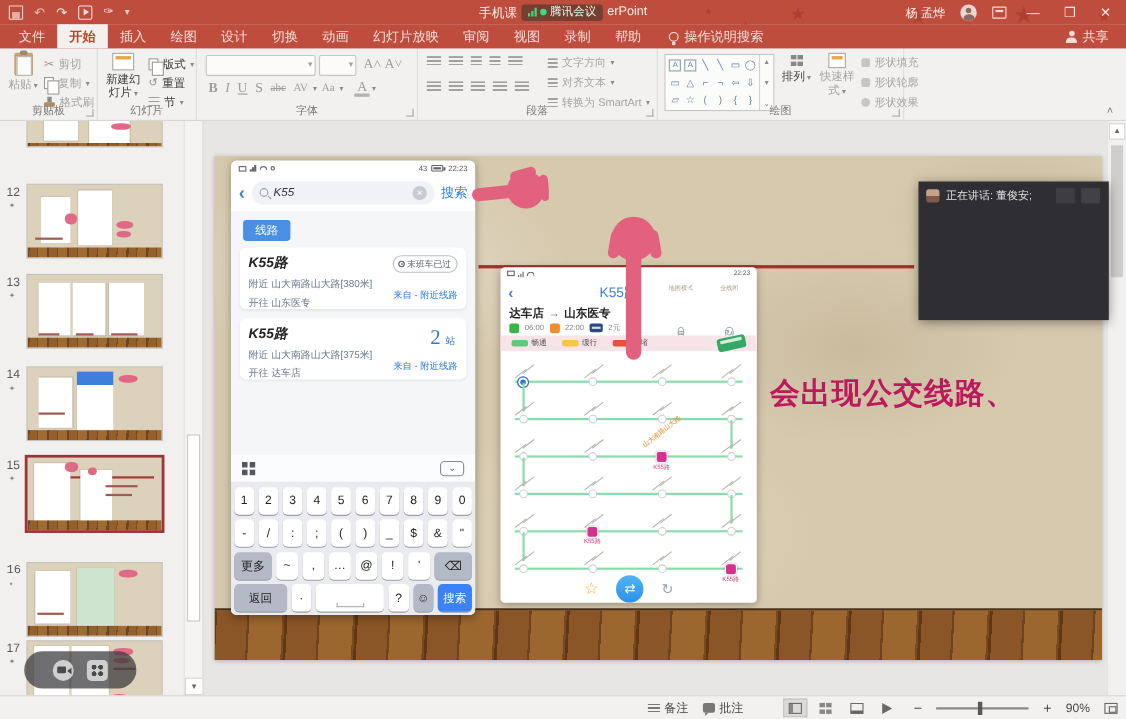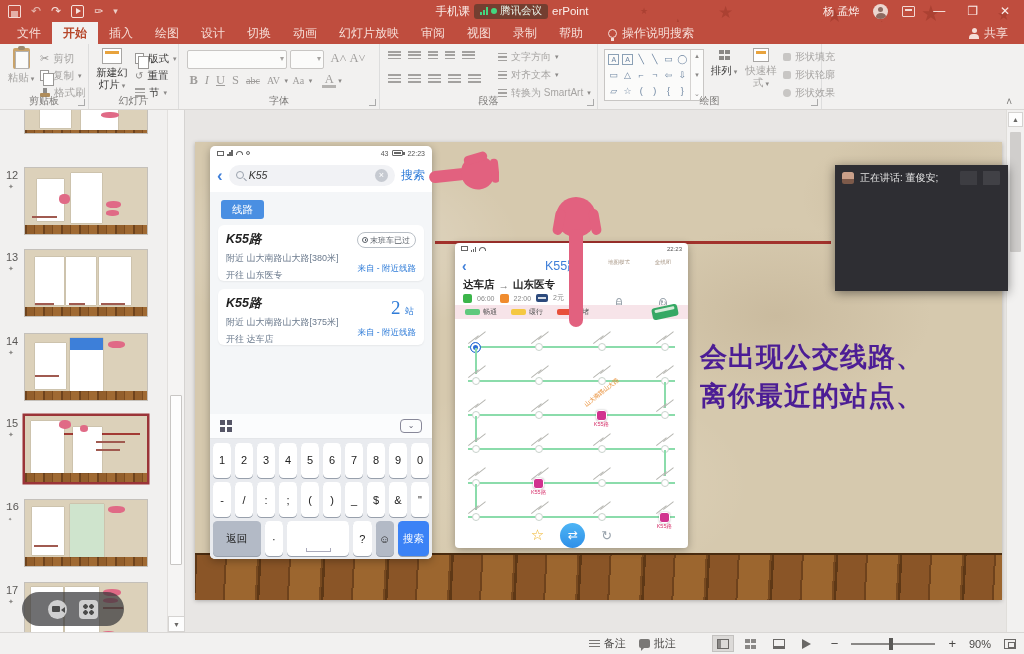--- a/index.html
+++ b/index.html
@@ -115,21 +115,21 @@
     background:#d6c9ae;}
   .parch{position:absolute;inset:0;background:
     radial-gradient(ellipse 300px 160px at 18% 22%,rgba(255,255,255,.30),transparent 60%),
     radial-gradient(ellipse 260px 150px at 72% 38%,rgba(140,115,80,.16),transparent 60%),
     radial-gradient(ellipse 320px 180px at 45% 75%,rgba(255,250,235,.22),transparent 60%),
     radial-gradient(ellipse 200px 120px at 90% 12%,rgba(130,105,70,.14),transparent 60%);}
   .wood{position:absolute;left:0;bottom:0;width:100%;height:47px;z-index:1;border-top:2px solid #4a2c10;
     background:repeating-linear-gradient(93deg,#5e3816 0 2.5px,#8a5527 2.5px 30px,#6e421c 30px 32px,#9c662f 32px 62px,#77491f 62px 64px);}
   .slidetitle{position:absolute;left:300px;top:16px;font-size:30px;font-weight:600;letter-spacing:2px;color:#161616;z-index:2;}
   .redline{position:absolute;left:240px;top:99px;width:396px;height:2.5px;background:#a2322c;z-index:1;}
-  .caption{position:absolute;left:505px;top:196px;font-size:27px;font-weight:600;line-height:39px;color:#4c1d95;z-index:2;letter-spacing:1px;}
+  .caption{position:absolute;left:505px;top:196px;font-size:27px;font-weight:600;line-height:39px;color:#be185d;z-index:2;letter-spacing:1px;}
   .hand{position:absolute;z-index:6;}
 
   
   .phone1{position:absolute;left:15px;top:4px;width:222px;height:413px;background:#fff;border-radius:5px;box-shadow:0 2px 8px rgba(0,0,0,.3);z-index:3;overflow:hidden;font-family:"Liberation Sans",sans-serif;}
   .pstat{position:absolute;left:0;top:0;width:100%;height:14px;display:flex;align-items:center;padding:0 7px;gap:3px;color:#555;font-size:7px;}
   .sigbars{display:inline-flex;align-items:flex-end;gap:.5px;height:6px;}
   .sigbars i{display:block;width:1.5px;background:#666;}
   .wifi{width:7px;height:4px;border-radius:7px 7px 0 0;border:1.2px solid #666;border-bottom:none;}
   .dotico{width:4px;height:4px;border:1px solid #666;border-radius:50%;}
   .mailico{width:7px;height:5px;border:1px solid #666;position:relative;}
@@ -542,21 +542,21 @@
           <div class="tsk">
             <div class="tph" style="left: 5%; top: 7%; width: 27%; height: 80%;"></div>
             <div class="tph" style="left: 39%; top: 17%; width: 24%; height: 70%;"></div>
             <div class="tpk" style="left: 28%; top: 6%; width: 10%; height: 13%;"></div>
             <div class="tpk" style="left: 45%; top: 13%; width: 7%; height: 11%;"></div>
             <div class="ttx" style="left: 58%; top: 38%; width: 24%;"></div>
             <div class="ttx" style="left: 58%; top: 50%; width: 20%;"></div>
             <div class="trd"></div>
           </div>
         </div>
-        <div class="thumb" style="top: 390px; font-family: Liberation Mono, monospace;">
+        <div class="thumb" style="top: 402px; font-family: Liberation Mono, monospace;">
           <div class="tnum">16</div>
           <div class="tstar">✦</div>
           <div class="tsk">
             <div class="tph" style="left: 6%; top: 11%; width: 26%; height: 72%;"></div>
             <div class="tph mp" style="left: 37%; top: 6%; width: 28%; height: 80%;"></div>
             <div class="tpk" style="left: 68%; top: 9%; width: 14%; height: 10%;"></div>
             <div class="ttx" style="left: 7%; top: 68%; width: 20%;"></div>
           </div>
         </div>
         <div class="thumb" style="top: 473px;">
@@ -582,21 +582,20 @@
     </div>
   </div>
 
   <div class="workspace">
     <div class="slide">
       <div class="parch"></div>
       <div class="wood"></div>
       <div class="redline"></div>
       <div class="caption">
         <div>会出现公交线路、</div>
-        <div>离你最近的站点、</div>
       </div>
 
       <div class="phone1">
         <div class="pstat">
           <span class="mailico"></span>
           <span class="sigbars">
               <i style="height:2px"></i>
               <i style="height:4px"></i>
               <i style="height:6px"></i>
             </span>
@@ -656,20 +655,30 @@
               <div class="key">-</div>
               <div class="key">/</div>
               <div class="key">:</div>
               <div class="key">;</div>
               <div class="key">(</div>
               <div class="key">)</div>
               <div class="key">_</div>
               <div class="key">$</div>
               <div class="key">&amp;</div>
               <div class="key">"</div>
+            </div>
+            <div class="krow">
+              <div class="key g w2">更多</div>
+              <div class="key">~</div>
+              <div class="key">,</div>
+              <div class="key">…</div>
+              <div class="key">@</div>
+              <div class="key">!</div>
+              <div class="key">'</div>
+              <div class="key g w2">⌫</div>
             </div>
             <div class="krow">
               <div class="key g w25">返回</div>
               <div class="key">·</div>
               <div class="key sp"></div>
               <div class="key">?</div>
               <div class="key g">☺</div>
               <div class="key b w2">搜索</div>
             </div>
           </div>

